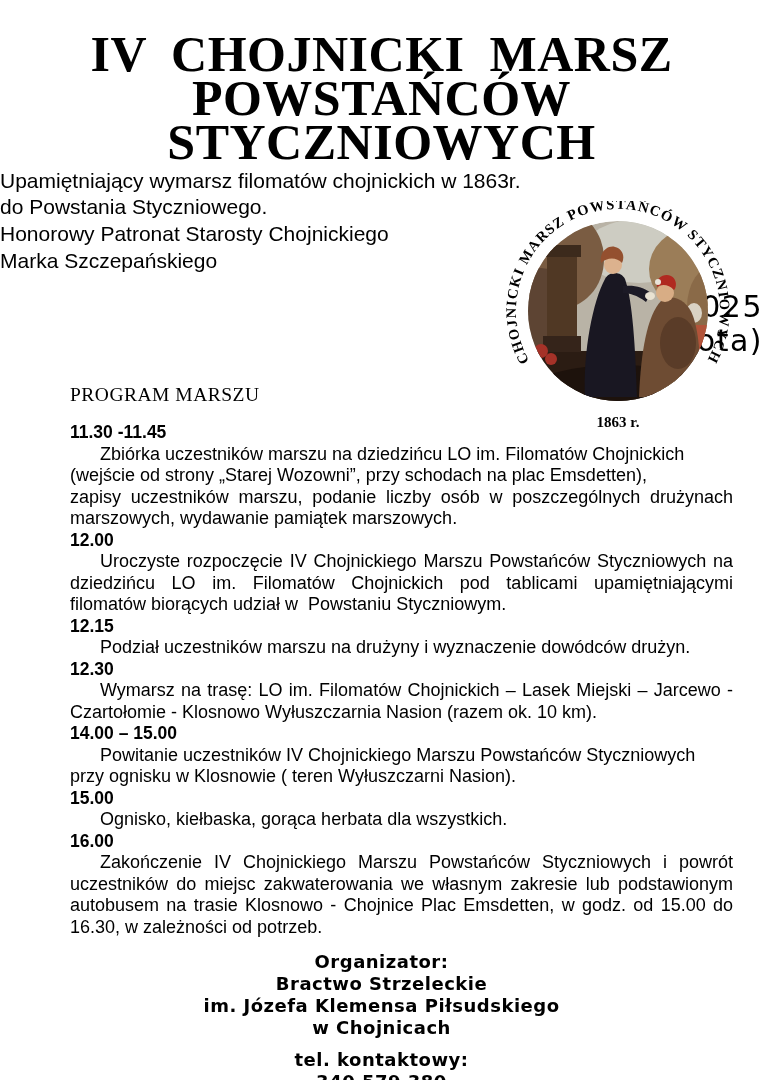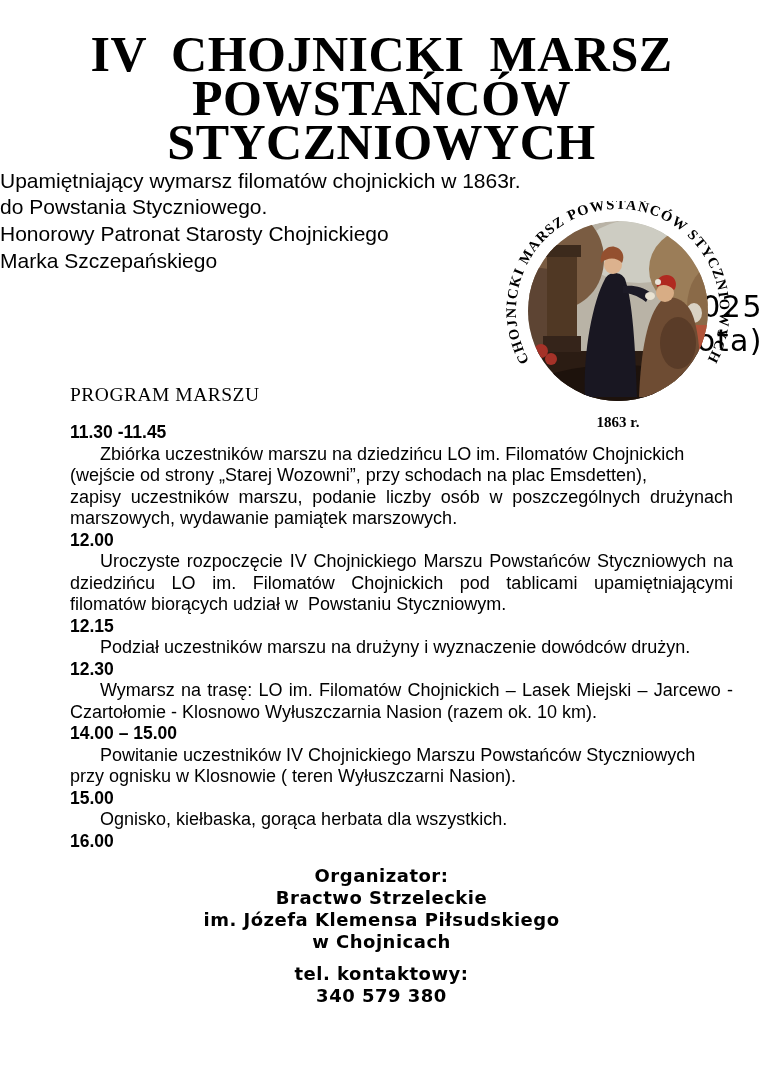--- a/index.html
+++ b/index.html
@@ -192,20 +192,21 @@
       <div class="item-time">14.00 – 15.00</div>
       <div class="item-desc">Powitanie uczestników IV Chojnickiego Marszu Powstańców Styczniowych
 przy ognisku w Klosnowie ( teren Wyłuszczarni Nasion).</div>
     </div>
     <div class="program-item">
       <div class="item-time">15.00</div>
       <div class="item-desc">Ognisko, kiełbaska, gorąca herbata dla wszystkich.</div>
     </div>
     <div class="program-item">
       <div class="item-time">16.00</div>
+      <div class="item-desc">Zakończenie IV Chojnickiego Marszu Powstańców Styczniowych i powrót uczestników do miejsc zakwaterowania we własnym zakresie lub podstawionym autobusem na trasie Klosnowo - Chojnice Plac Emsdetten, w godz. od 15.00 do 16.30, w zależności od potrzeb.</div>
     </div>
   </main>
 
   <footer class="footer">
     <div>Organizator:</div>
     <div>Bractwo Strzeleckie</div>
     <div>im. Józefa Klemensa Piłsudskiego</div>
     <div>w Chojnicach</div>
     <div class="tel">tel. kontaktowy:</div>
     <div>340 579 380</div>

